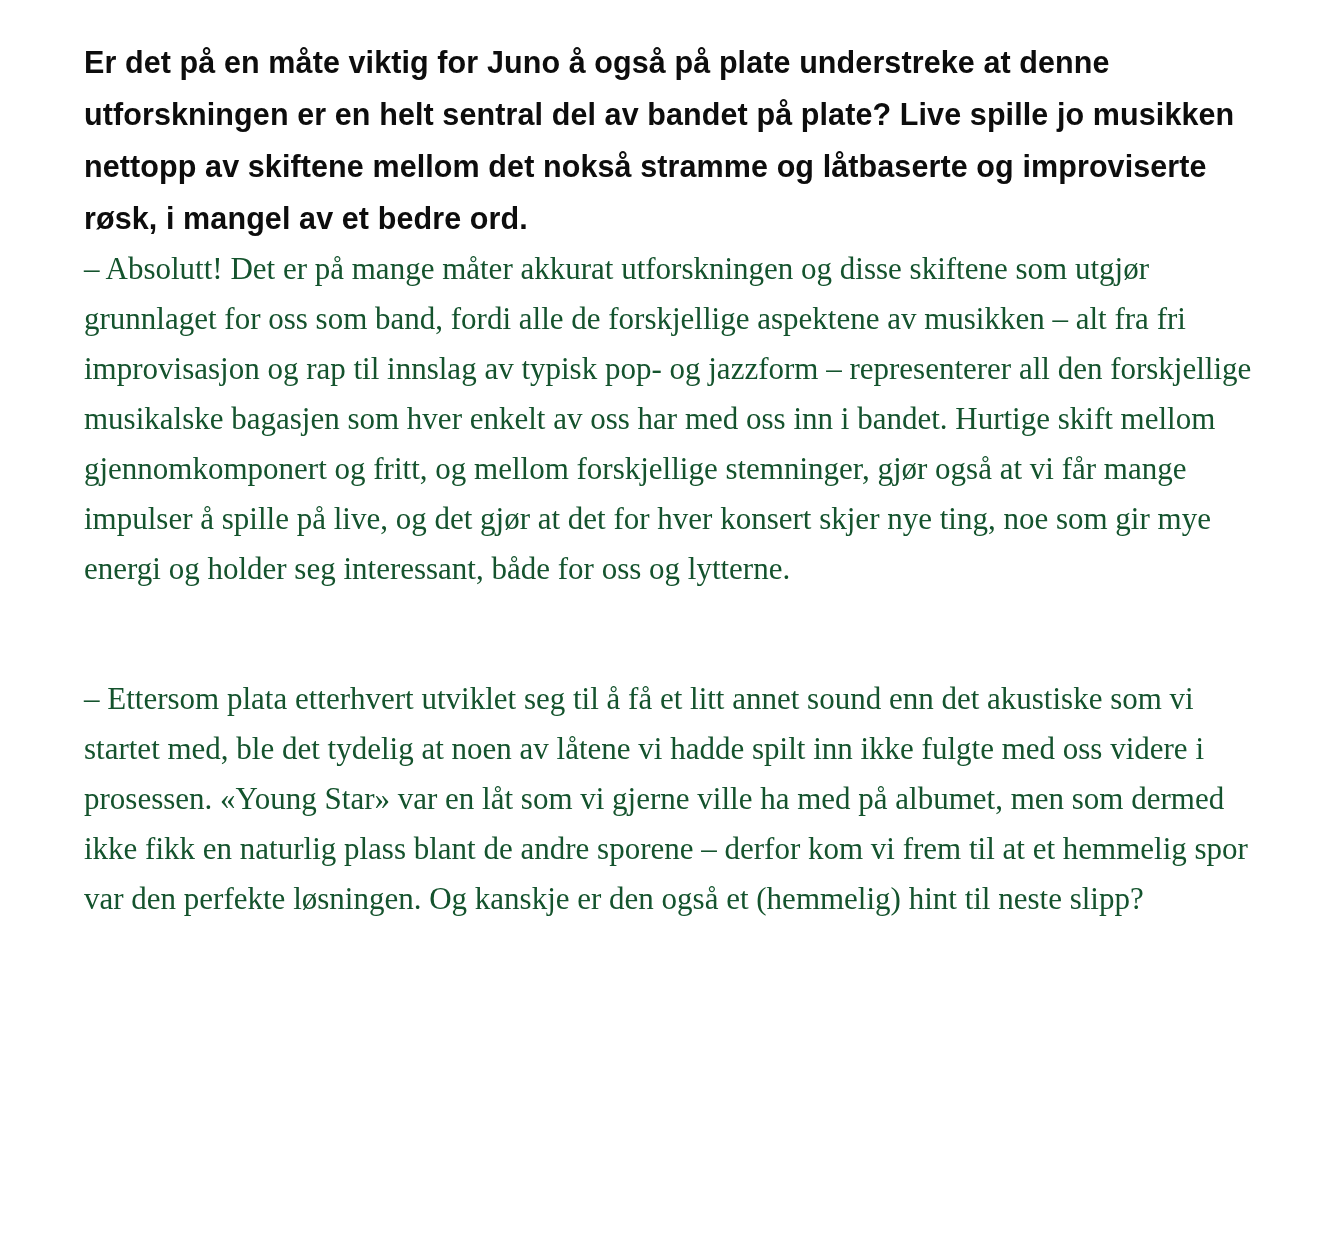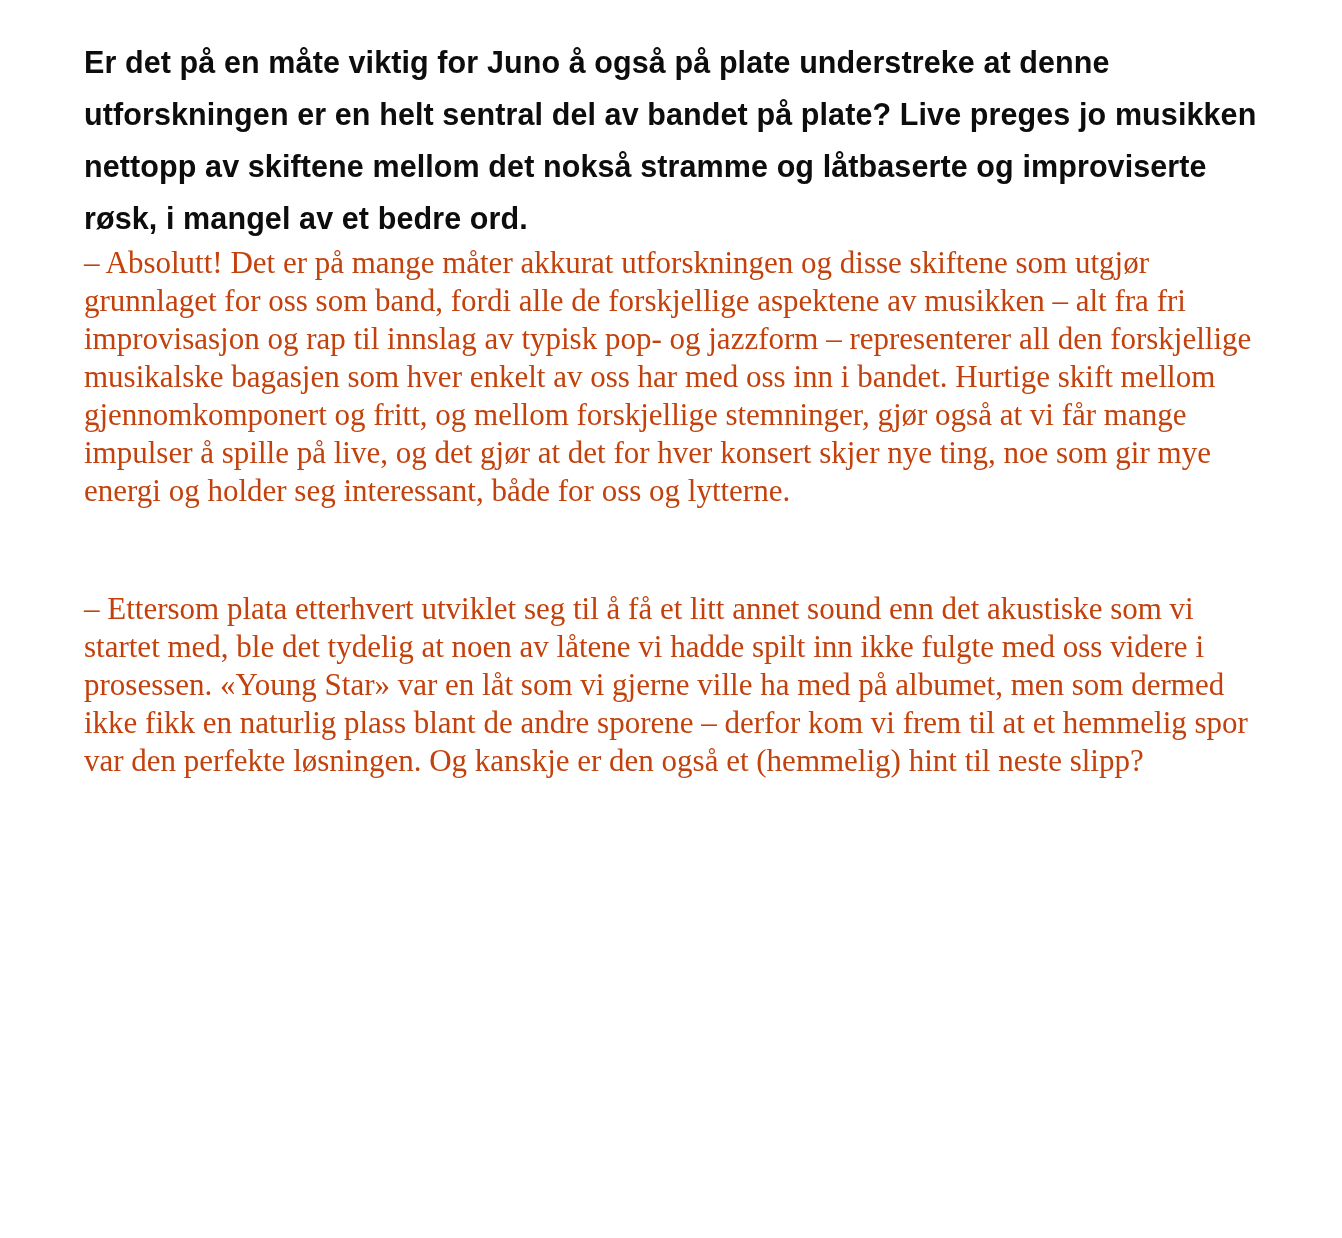--- a/index.html
+++ b/index.html
@@ -37,32 +37,32 @@
     .question a {
       color: #0d0d0d;
       text-decoration: underline;
       text-decoration-thickness: 2px;
       text-underline-offset: 4px;
     }
     .answer {
       font-family: "Liberation Serif", serif;
       font-weight: 400;
       font-size: 31px;
-      line-height: 38px;
+      line-height: 50px;
       margin: 0;
-      color: #c2410c;
+      color: #14532d;
     }
   </style>
 </head>
 <body>
 
 <div class="article">
 
   <section class="qa">
-    <p class="question">Er det på en måte viktig for Juno å også på plate understreke at denne utforskningen er en helt sentral del av bandet på plate? Live preges jo musikken nettopp av skiftene mellom det nokså stramme og låtbaserte og improviserte røsk, i mangel av et bedre ord.</p>
+    <p class="question">Er det på en måte viktig for Juno å også på plate understreke at denne utforskningen er en helt sentral del av bandet på plate? Live spille jo musikken nettopp av skiftene mellom det nokså stramme og låtbaserte og improviserte røsk, i mangel av et bedre ord.</p>
     <p class="answer">– Absolutt! Det er på mange måter akkurat utforskningen og disse skiftene som utgjør grunnlaget for oss som band, fordi alle de forskjellige aspektene av musikken – alt fra fri improvisasjon og rap til innslag av typisk pop- og jazzform – representerer all den forskjellige musikalske bagasjen som hver enkelt av oss har med oss inn i bandet. Hurtige skift mellom gjennomkomponert og fritt, og mellom forskjellige stemninger, gjør også at vi får mange impulser å spille på live, og det gjør at det for hver konsert skjer nye ting, noe som gir mye energi og holder seg interessant, både for oss og lytterne.</p>
   </section>
 
   <section class="qa">
     <p class="answer">– Ettersom plata etterhvert utviklet seg til å få et litt annet sound enn det akustiske som vi startet med, ble det tydelig at noen av låtene vi hadde spilt inn ikke fulgte med oss videre i prosessen. «Young Star» var en låt som vi gjerne ville ha med på albumet, men som dermed ikke fikk en naturlig plass blant de andre sporene – derfor kom vi frem til at et hemmelig spor var den perfekte løsningen. Og kanskje er den også et (hemmelig) hint til neste slipp?</p>
   </section>
 
 </div>
 
 </body></html>

